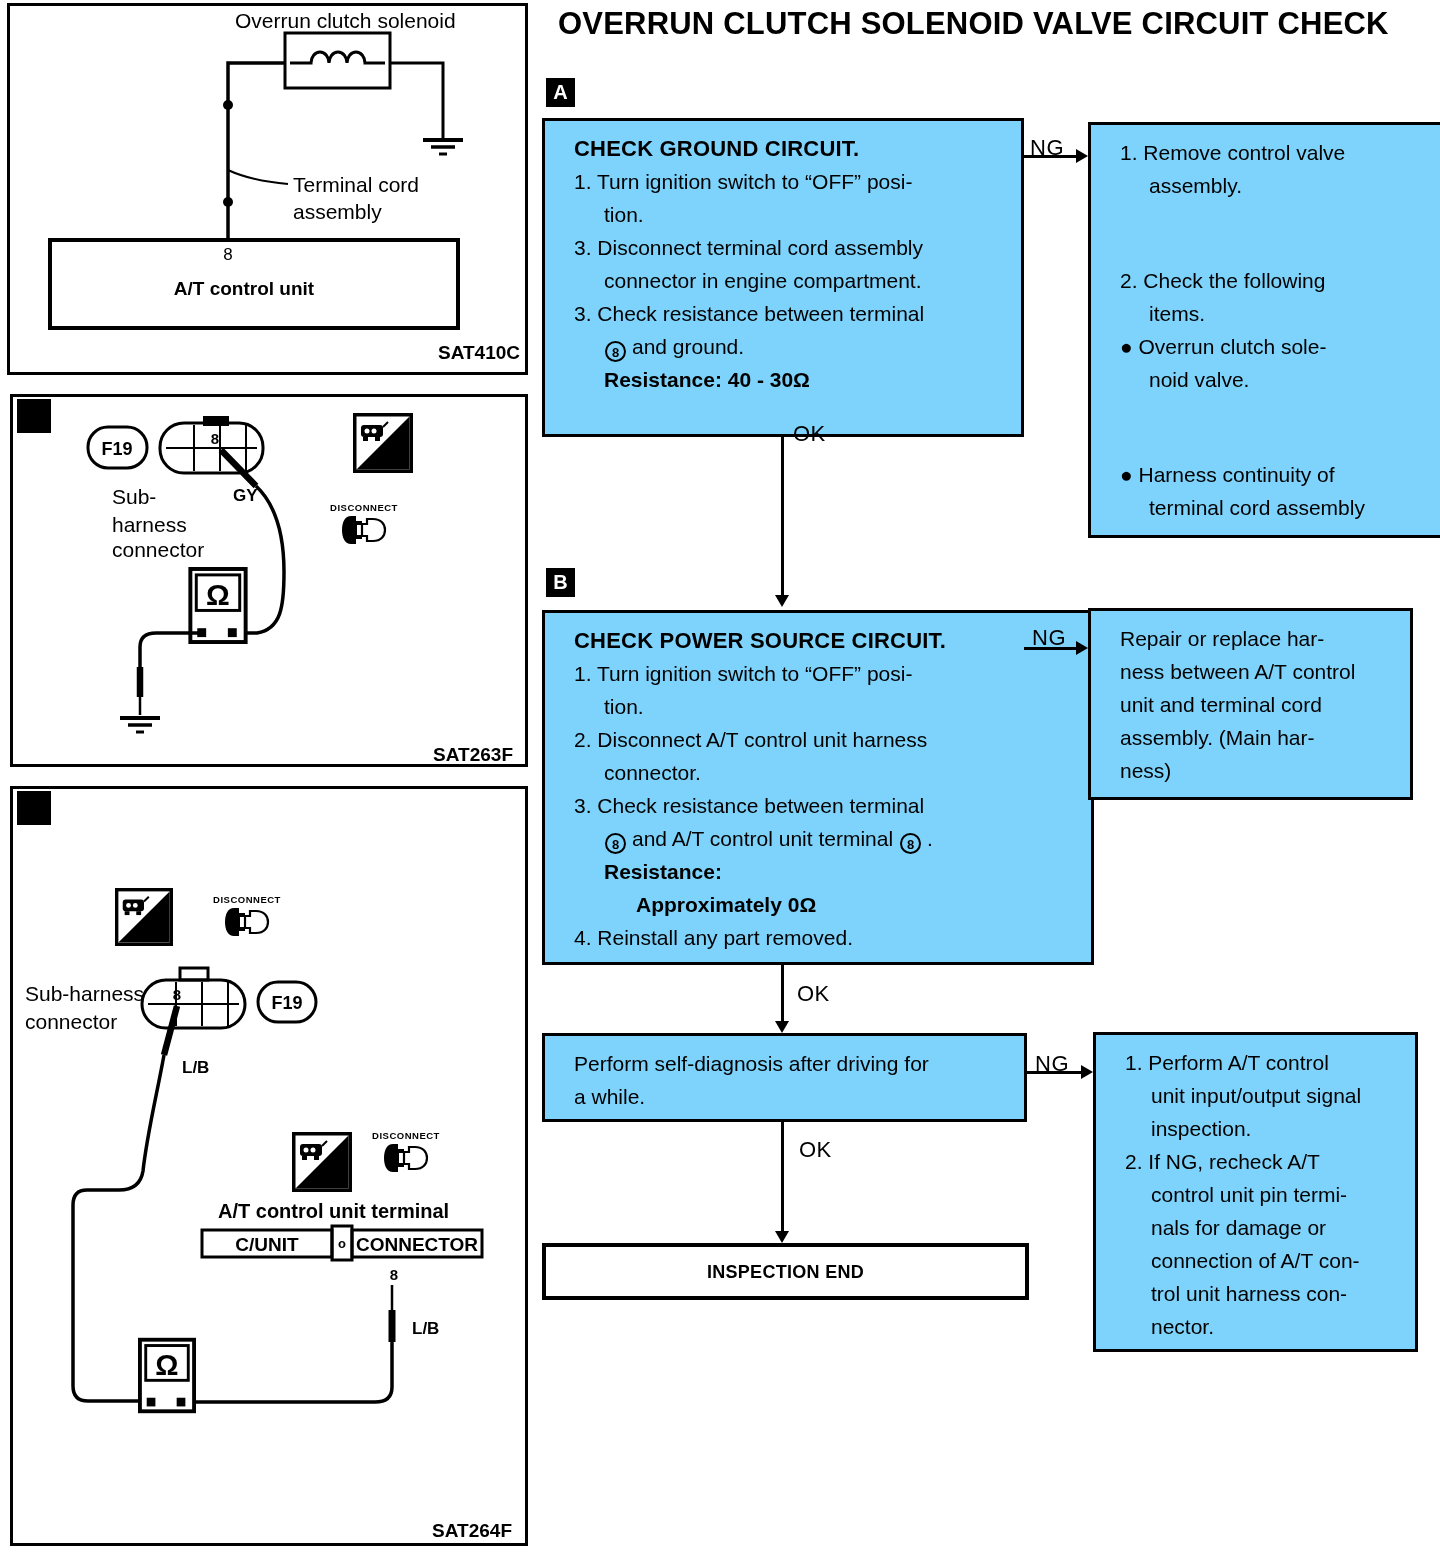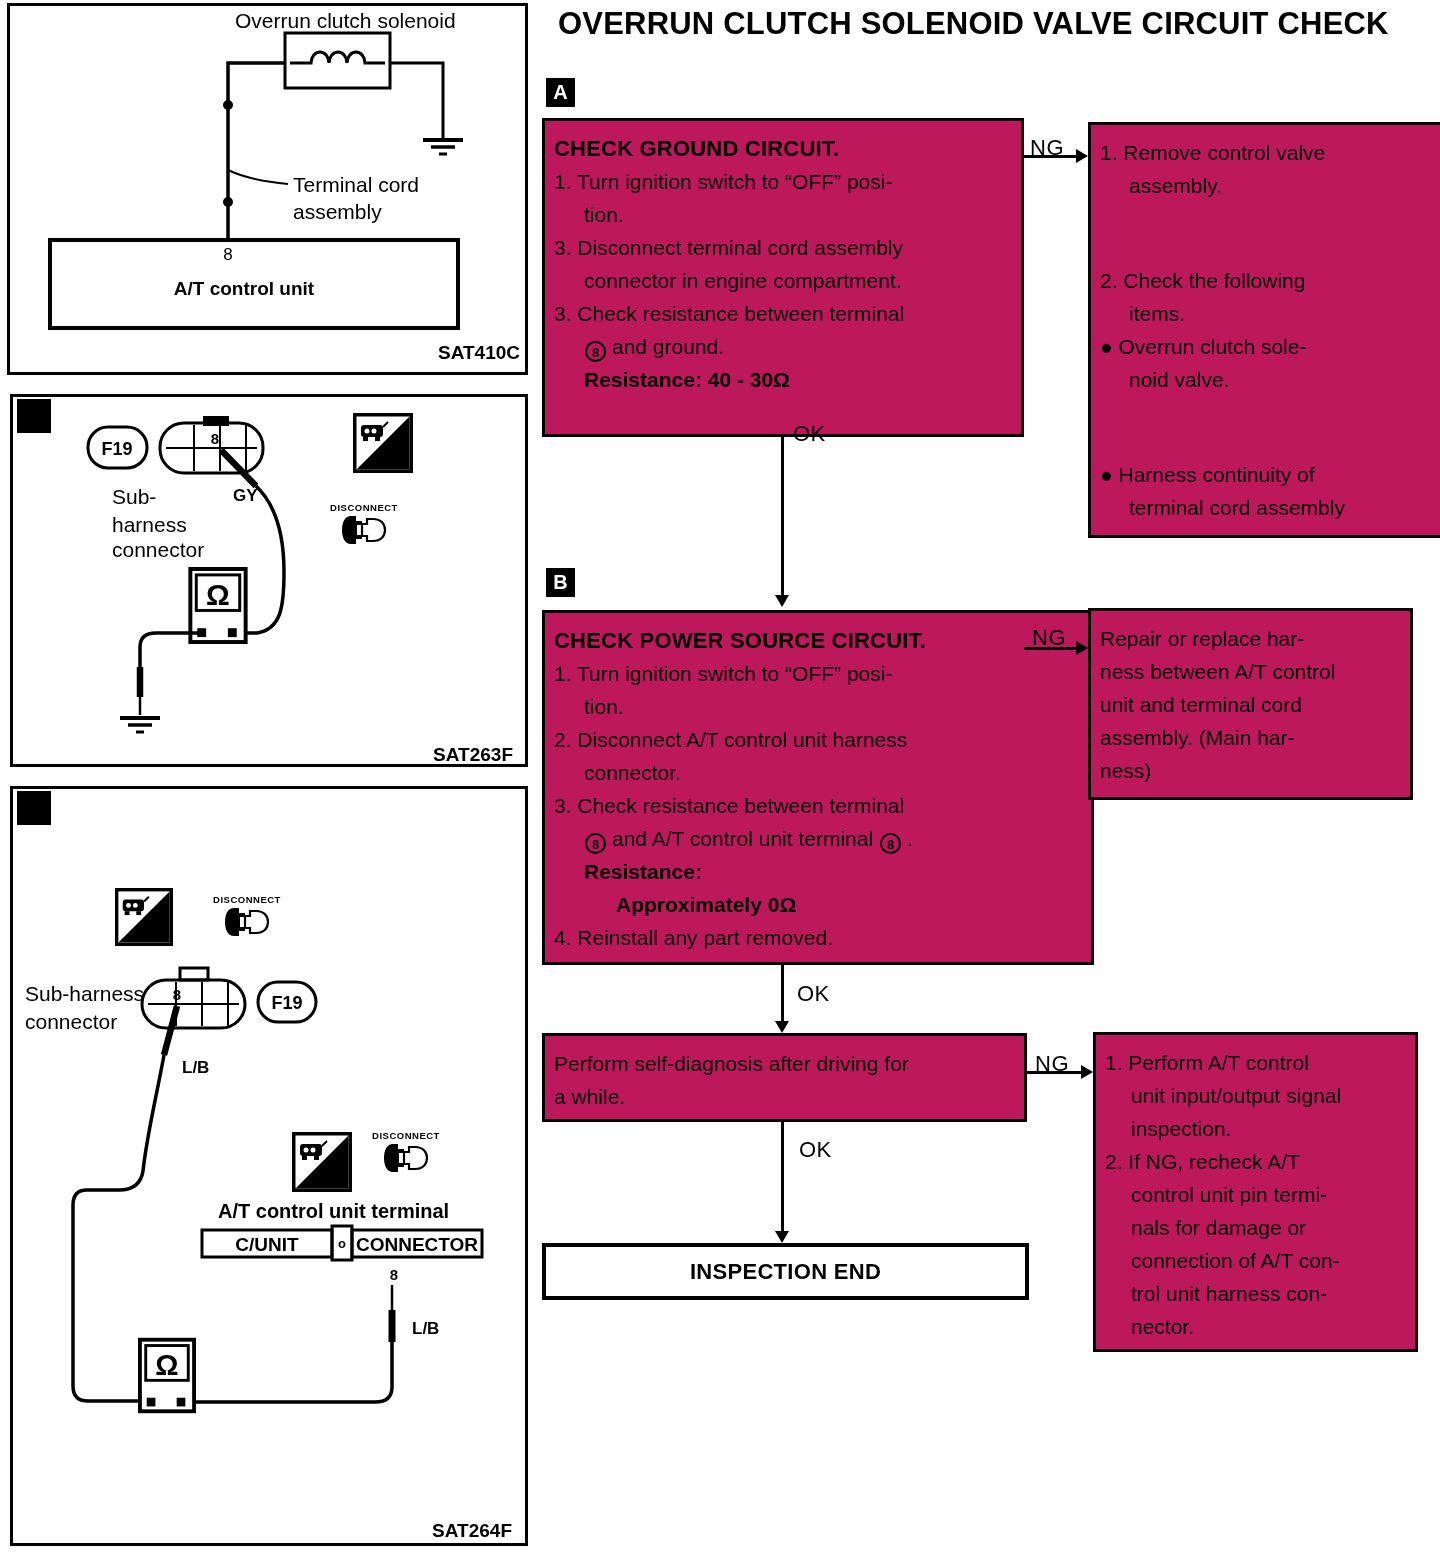--- a/index.html
+++ b/index.html
@@ -14,40 +14,40 @@
   }
   .panel { position:absolute; border:3px solid #000; background:#fff; }
   .panel svg { display:block; width:100%; height:100%; }
   svg text { font-family:"Liberation Sans", sans-serif; fill:#000; }
 
   .marker {
     position:absolute; width:29px; height:29px; background:#000; color:#fff;
     font-size:20px; font-weight:bold; text-align:center; line-height:29px;
   }
   .fbox {
-    position:absolute; border:3px solid #000; background:#be185d;
-    font-size:21px; line-height:33px; padding:11px 9px;
+    position:absolute; border:3px solid #000; background:#7dd3fc;
+    font-size:21px; line-height:33px; padding:11px 29px;
   }
   .ftitle { font-weight:bold; font-size:22px; letter-spacing:0.2px; }
   .step  { padding-left:30px; text-indent:-30px; white-space:pre-line; }
   .stepc { padding-left:30px; }
   .resist  { padding-left:30px; font-weight:bold; }
   .resist2 { padding-left:62px; font-weight:bold; }
   .circ {
     display:inline-block; width:21px; height:21px; border:2px solid #000; border-radius:50%;
     text-align:center; line-height:19px; font-size:13px; font-weight:bold;
     vertical-align:-3px; margin:0 6px 0 1px; text-indent:0;
   }
   .ritem { padding-left:29px; text-indent:-29px; white-space:pre-line; }
   .rtext { white-space:pre-line; }
   .pretext { white-space:pre-line; }
   .gap62 { margin-bottom:62px; }
   .endbox {
     position:absolute; border:4px solid #000; background:#fff; text-align:center;
-    font-size:22px; font-weight:bold; letter-spacing:0.3px;
+    font-size:18px; font-weight:bold; letter-spacing:0.3px;
   }
   .oklabel, .nglabel { position:absolute; font-size:22px; letter-spacing:0.5px;margin-top:13px; }
   .arrow-v { position:absolute; width:3px; background:#000; }
   .arrow-v::after {
     content:''; position:absolute; left:-6px; bottom:-11px;
     border-left:7px solid transparent; border-right:7px solid transparent; border-top:12px solid #000;
   }
   .arrow-h { position:absolute; height:3px; background:#000; }
   .arrow-h::after {
     content:''; position:absolute; top:-6px; right:-11px;

